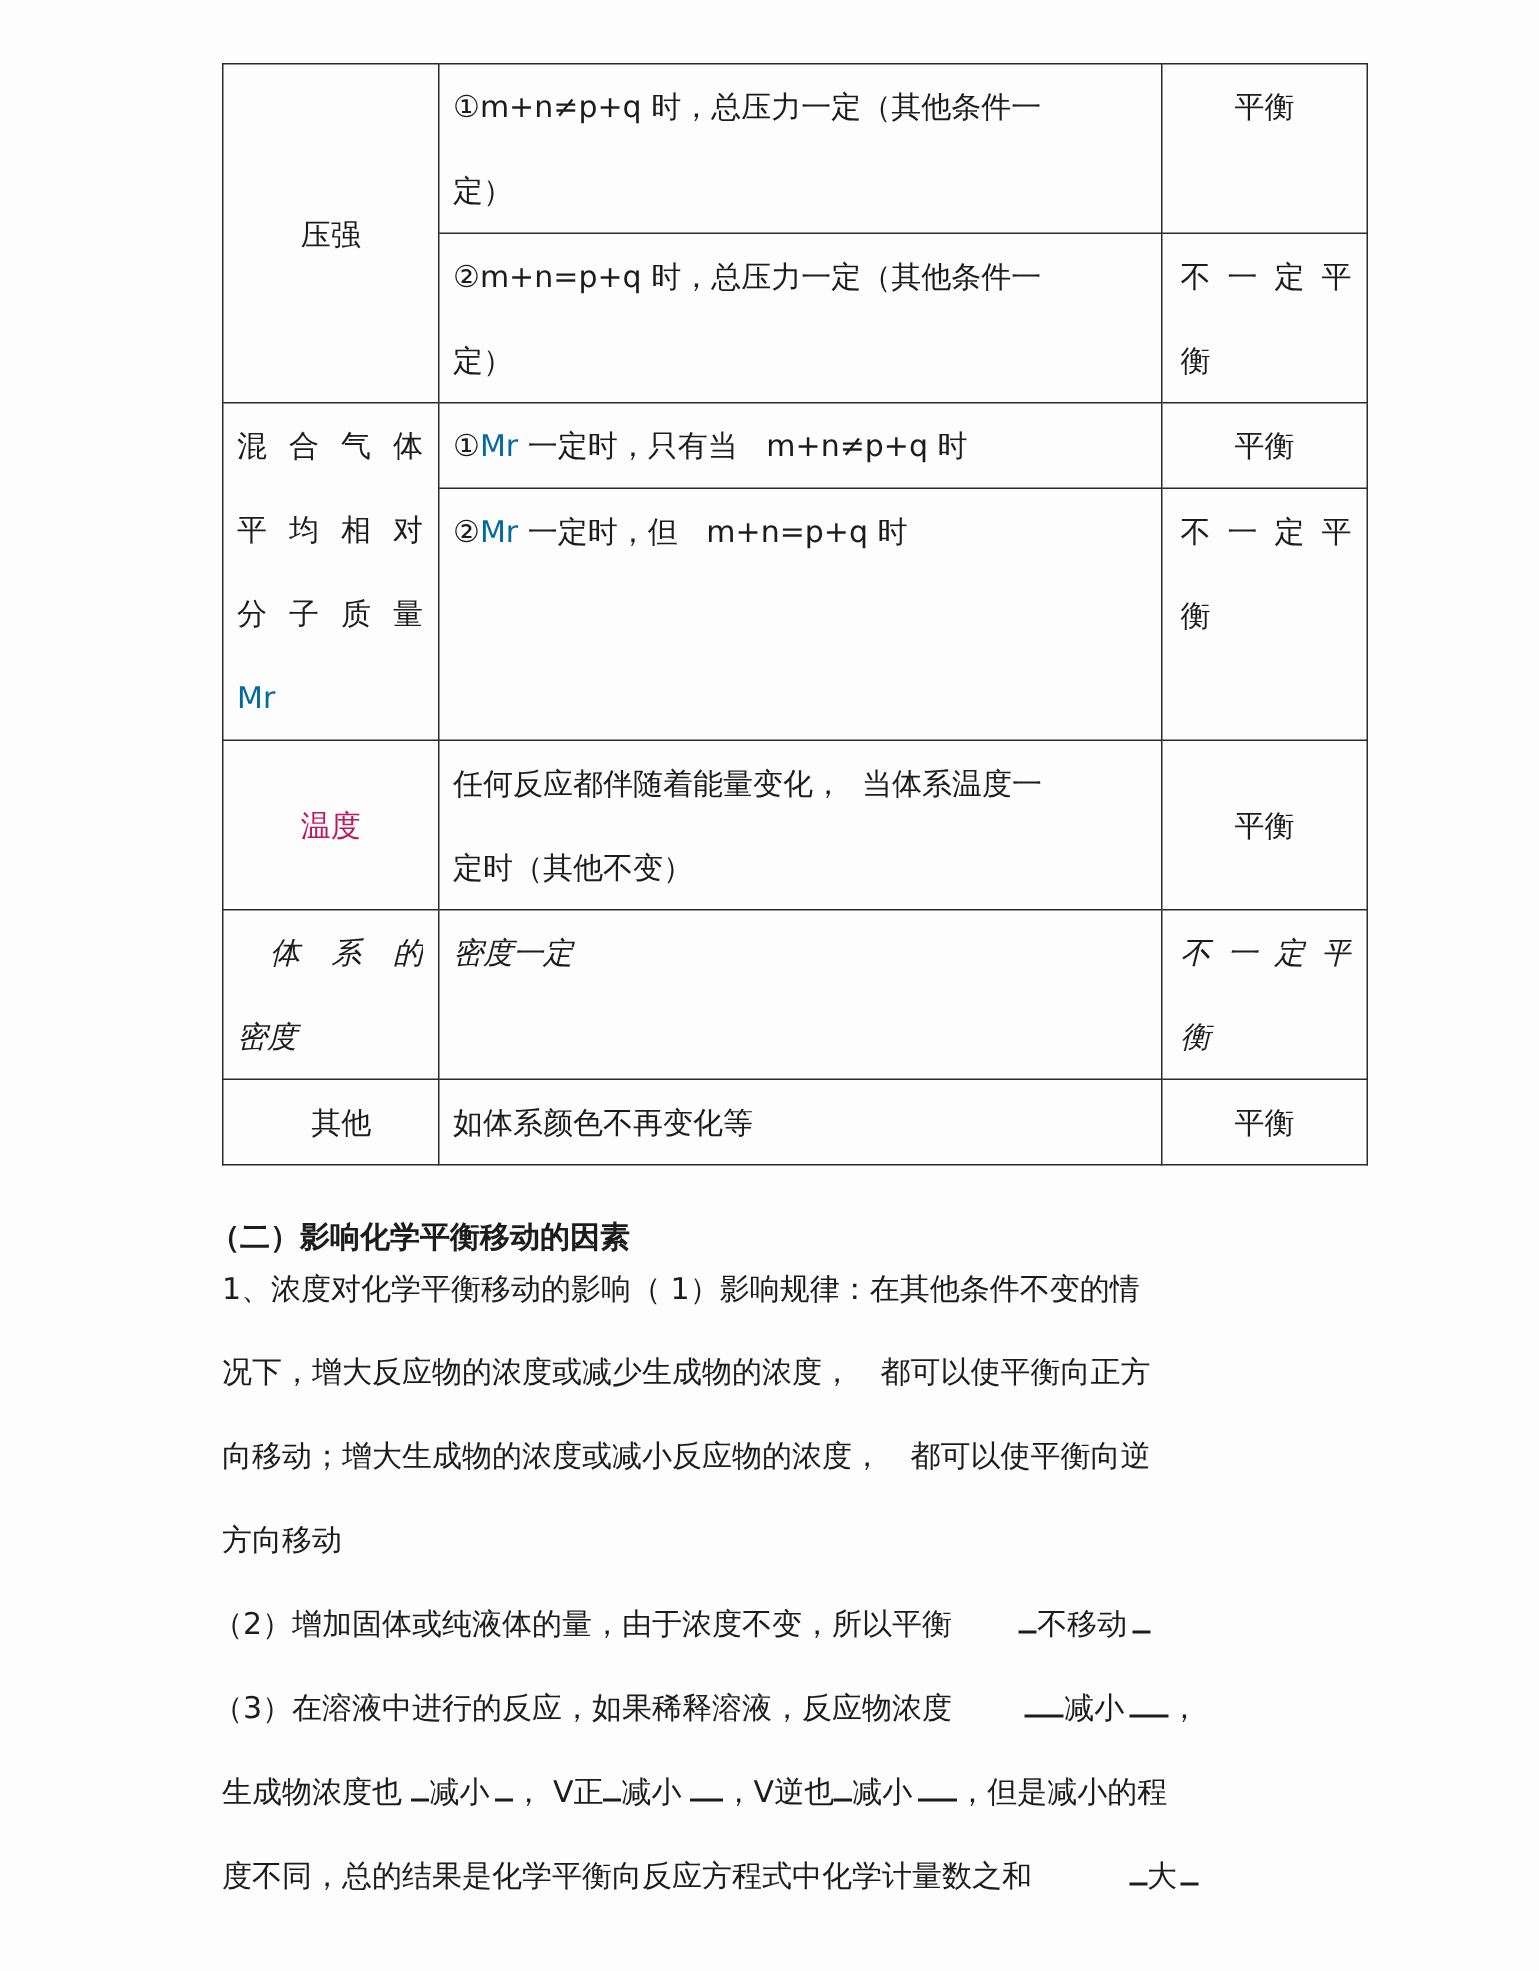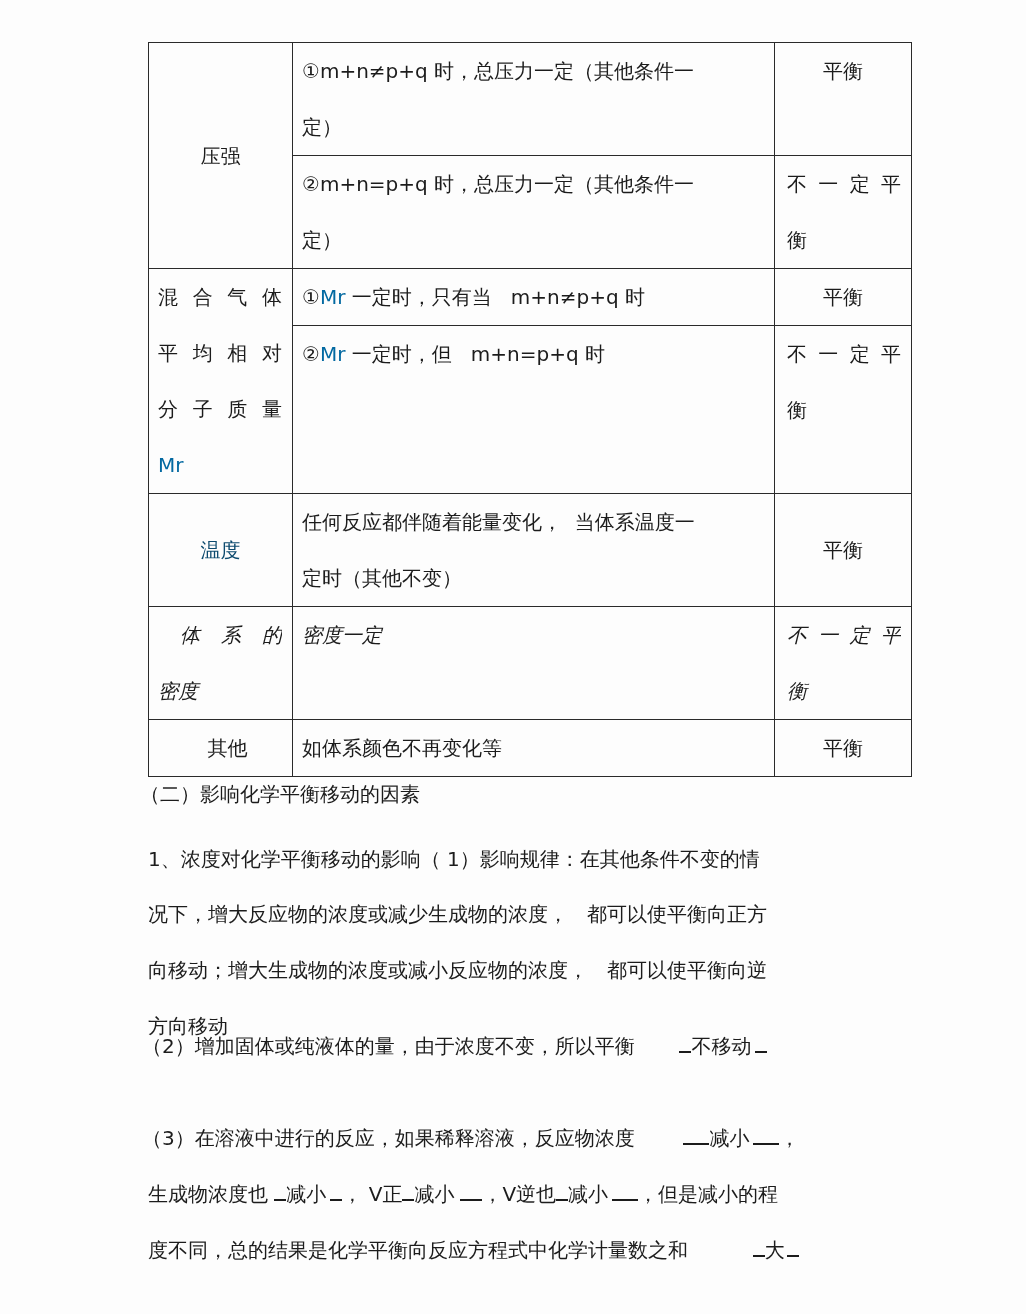--- a/index.html
+++ b/index.html
@@ -68,21 +68,21 @@
       text-align: center;
     }
     .result.multi {
       text-align: left;
       padding: 0 10px 0 12px !important;
     }
     .result.mid {
       vertical-align: middle !important;
     }
     .mr { color: #0369a1; }
-    .warm { color: #0c4a6e; }
+    .warm { color: #be185d; }
 
     
     .para {
       position: absolute;
       left: 148px;
       font-size: 20px;
       white-space: nowrap;
       line-height: 28px;
     }
     .uline {
@@ -186,28 +186,28 @@
       <td class="cond">
         <span class="left-line">如体系颜色不再变化等</span>
       </td>
       <td class="result">
         <span>平衡</span>
       </td>
     </tr>
   </tbody>
     </table>
 
-  <div class="para" style="top:780px; left:140px;">（二）影响化学平衡移动的因素</div>
+  <div class="para" style="top:810px; left:140px;font-weight:bold;">（二）影响化学平衡移动的因素</div>
 
   <div class="para" style="top:845px;">1、浓度对化学平衡移动的影响（  1）影响规律：在其他条件不变的情</div>
   <div class="para" style="top:956px; white-space:pre;">向移动；增大生成物的浓度或减小反应物的浓度，   都可以使平衡向逆</div>
   <div class="para" style="top:900px; white-space:pre;">况下，增大反应物的浓度或减少生成物的浓度，   都可以使平衡向正方</div>
   <div class="para" style="top:1012px;">方向移动</div>
 
-  <div class="para" style="top:1032px; left:142px;">
+  <div class="para" style="top:1068px; left:142px;">
     <span>（2）增加固体或纯液体的量，由于浓度不变，所以平衡</span>
     <span style="display:inline-block; width:32px;"></span>
     <span class="uline" style="width:12px;"></span><span>不移动</span><span class="uline" style="width:12px; margin-left:4px;"></span>
   </div>
 
   <div class="para" style="top:1124px; left:142px;">
     <span>（3）在溶液中进行的反应，如果稀释溶液，反应物浓度</span>
     <span style="display:inline-block; width:36px;"></span>
     <span class="uline" style="width:26px;"></span><span>减小</span><span class="uline" style="width:26px; margin-left:4px;"></span><span>，</span>
   </div>

